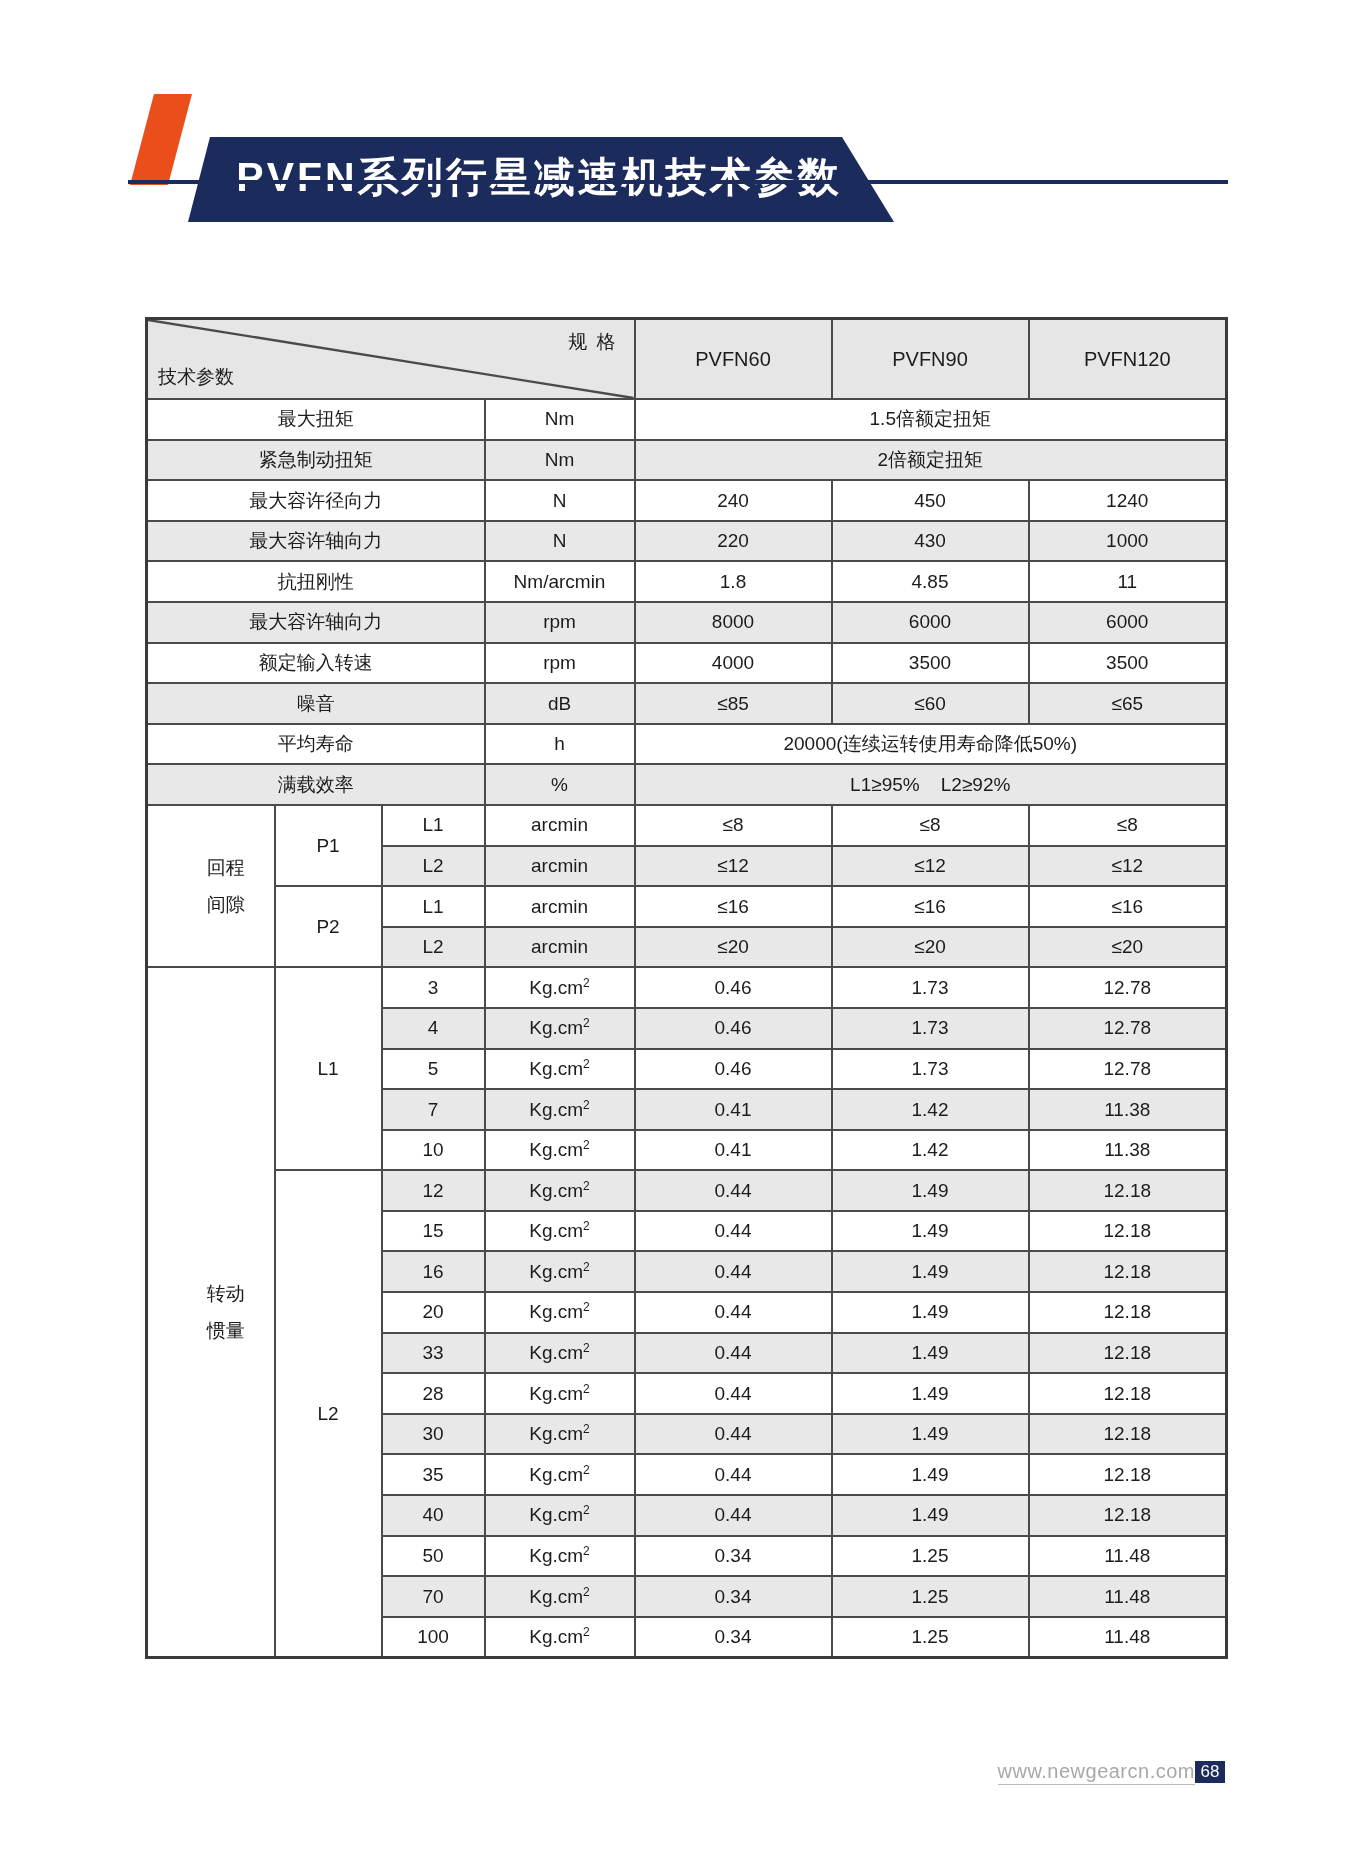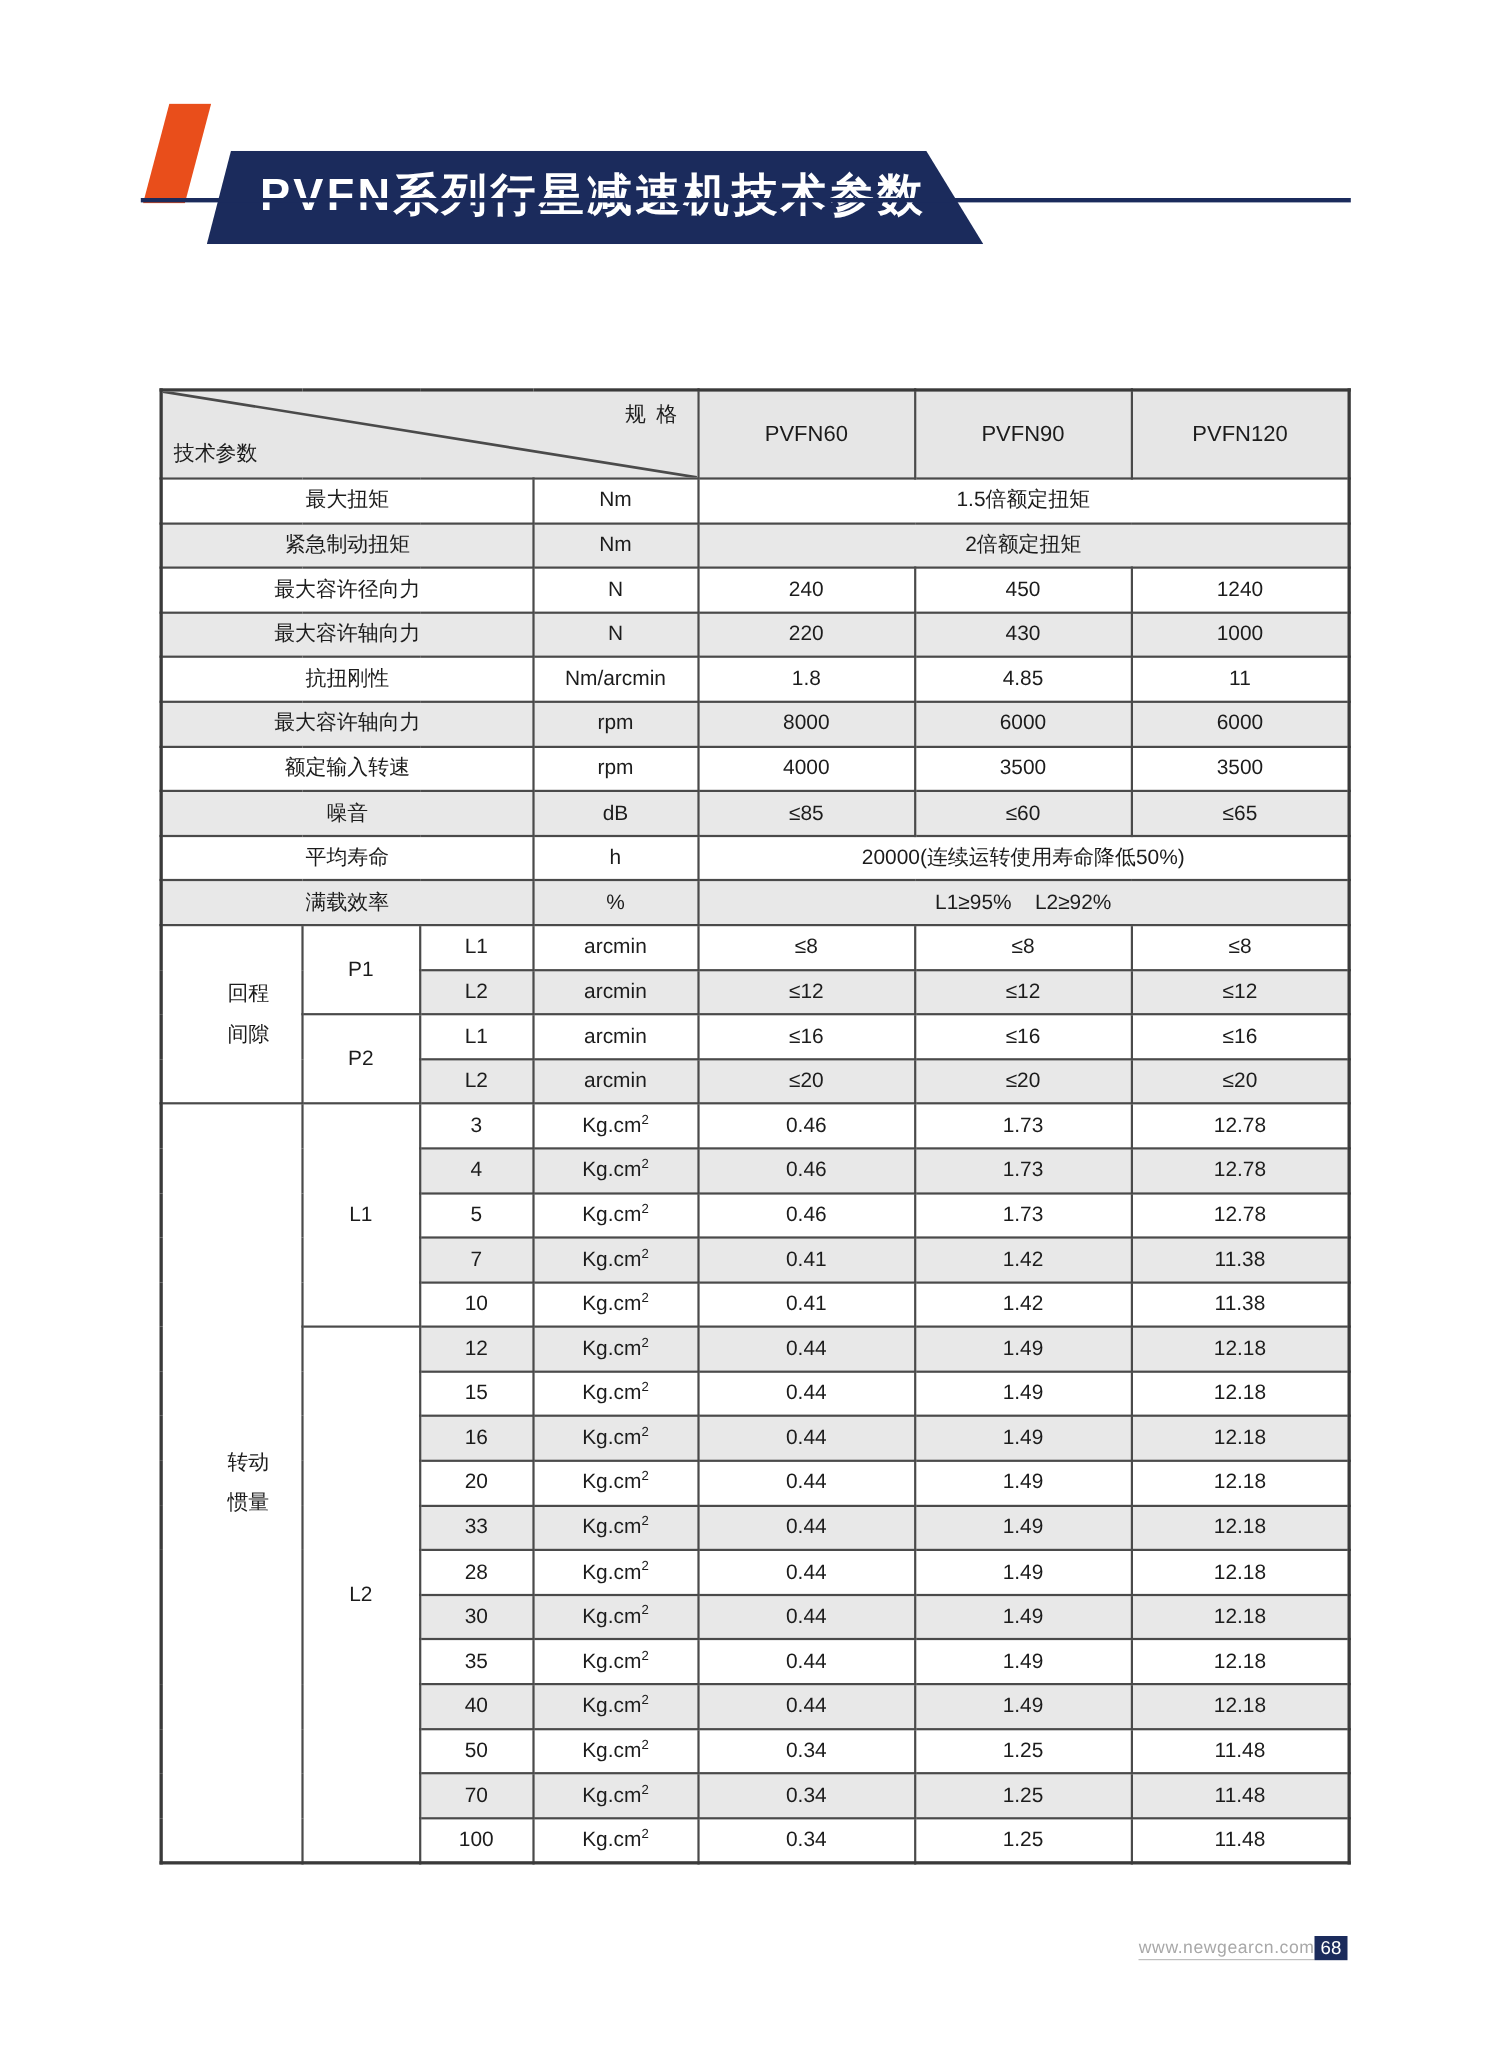--- a/index.html
+++ b/index.html
@@ -16,39 +16,39 @@
     white-space:nowrap;padding-bottom:4px;}
   .header-rule{position:absolute;left:128px;top:180px;width:1100px;height:4px;}
   .logo{position:absolute;left:1003px;top:110px;width:220px;text-align:center;line-height:1;}
   .logo .logo-en{font-size:29px;font-weight:900;letter-spacing:7px;text-indent:7px;}
   .logo .logo-cn{font-size:25px;font-weight:900;letter-spacing:6px;margin-top:3px;
     transform:translateX(16px);}
 
   
   .spec-table-wrap{position:absolute;left:145px;top:317px;}
   table.spec{border-collapse:collapse;table-layout:fixed;width:1080px;
-    border:3px solid #3a3a3a;font-size:19px;color:#1c1c1c;margin-top:36px;}
+    border:3px solid #3a3a3a;font-size:19px;color:#1c1c1c;}
   table.spec td{border:2px solid #4a4a4a;text-align:center;vertical-align:middle;
     height:38.6px;padding:0;line-height:1.25;}
   tr.row-white td{background:#ffffff;}
   tr.row-gray td{background:#e8e8e8;}
   table.spec td.white-cell{background:#ffffff;}
   tr.header-row td{background:#e6e6e6;height:78px;font-size:20px;}
   td.corner{position:relative;background:#e6e6e6;}
   td.corner svg{position:absolute;left:0;top:0;width:100%;height:100%;display:block;}
   .corner-spec{position:absolute;top:10px;right:16px;font-size:19px;letter-spacing:2px;}
   .corner-param{position:absolute;bottom:9px;left:10px;font-size:19px;}
   td .group-line{margin:13px 0;padding-left:30px;}
   td sup{font-size:12px;vertical-align:super;line-height:0;}
   td.merged-cell{white-space:pre-wrap;}
 
   
   .footer{position:absolute;top:1760px;left:0;width:1225px;display:flex;
     justify-content:flex-end;align-items:center;}
-  .footer-url{color:#a8a8a8;font-size:16px;letter-spacing:.5px;
+  .footer-url{color:#a8a8a8;font-size:20px;letter-spacing:.5px;
     border-bottom:1.5px solid #b8b8b8;padding-bottom:1px;}
   .page-badge{color:#ffffff;font-size:17px;line-height:22px;height:22px;min-width:26px;
     text-align:center;padding:0 2px;margin-bottom:2px;}
 </style>
 </head>
 <body>
 
 <div id="page">
 
   <div class="orange-accent" style="background: rgb(233, 78, 27);"></div>

